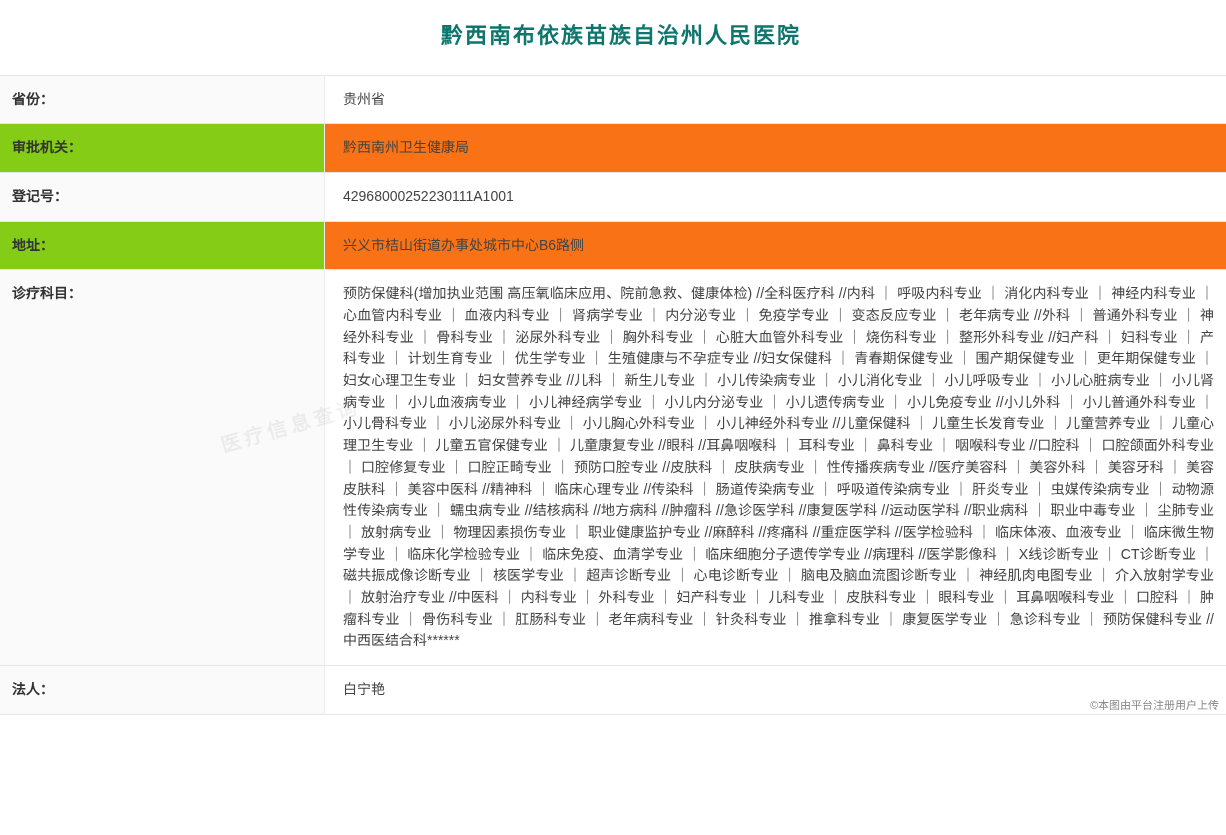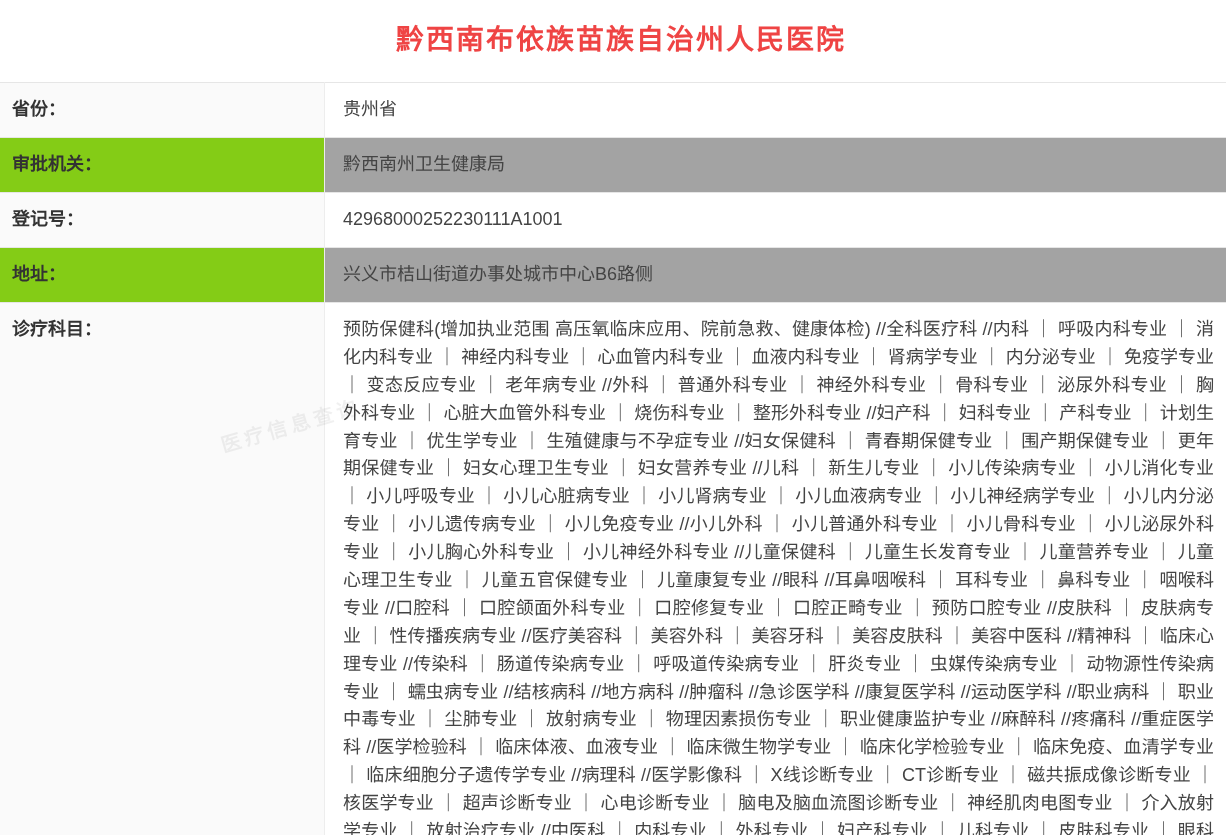--- a/index.html
+++ b/index.html
@@ -14,57 +14,57 @@
     color: #333333;
     overflow: hidden;
     position: relative;
   }
   .page {
     width: 1226px;
     position: relative;
   }
   .title {
     text-align: center;
-    font-size: 28px;
+    font-size: 22px;
     font-weight: bold;
-    color: #ef4444;
+    color: #0f766e;
     letter-spacing: 2px;
     padding: 22px 0 24px 16px;
     line-height: 1.3;
   }
   .info-table {
     width: 100%;
     border-collapse: collapse;
     table-layout: fixed;
   }
   .info-table tr {
     border-top: 1px solid #e6e6e6;
     border-bottom: 1px solid #e6e6e6;
   }
   .info-table td {
     vertical-align: top;
     padding: 13px 12px 13px 10px;
-    font-size: 18px;
+    font-size: 14px;
     line-height: 1.55;
   }
   td.label {
     width: 300px;
     background: #fafafa;
     color: #333333;
     font-weight: bold;
     border-right: 1px solid #ededed;
     padding-left: 12px;
   }
   td.value {
     color: #444444;
     padding-left: 18px;
     word-break: break-all;
   }
   tr.alt td.label { background: #84cc16; }
-  tr.alt td.value { background: #a3a3a3; }
+  tr.alt td.value { background: #f97316; }
   .scope {
     line-height: 1.95;
     font-size: 13.5px;
     color: #3d3d3d;
     text-align: justify;
     padding-right: 20px;
   }
   .watermark {
     position: absolute;
     left: 228px;

